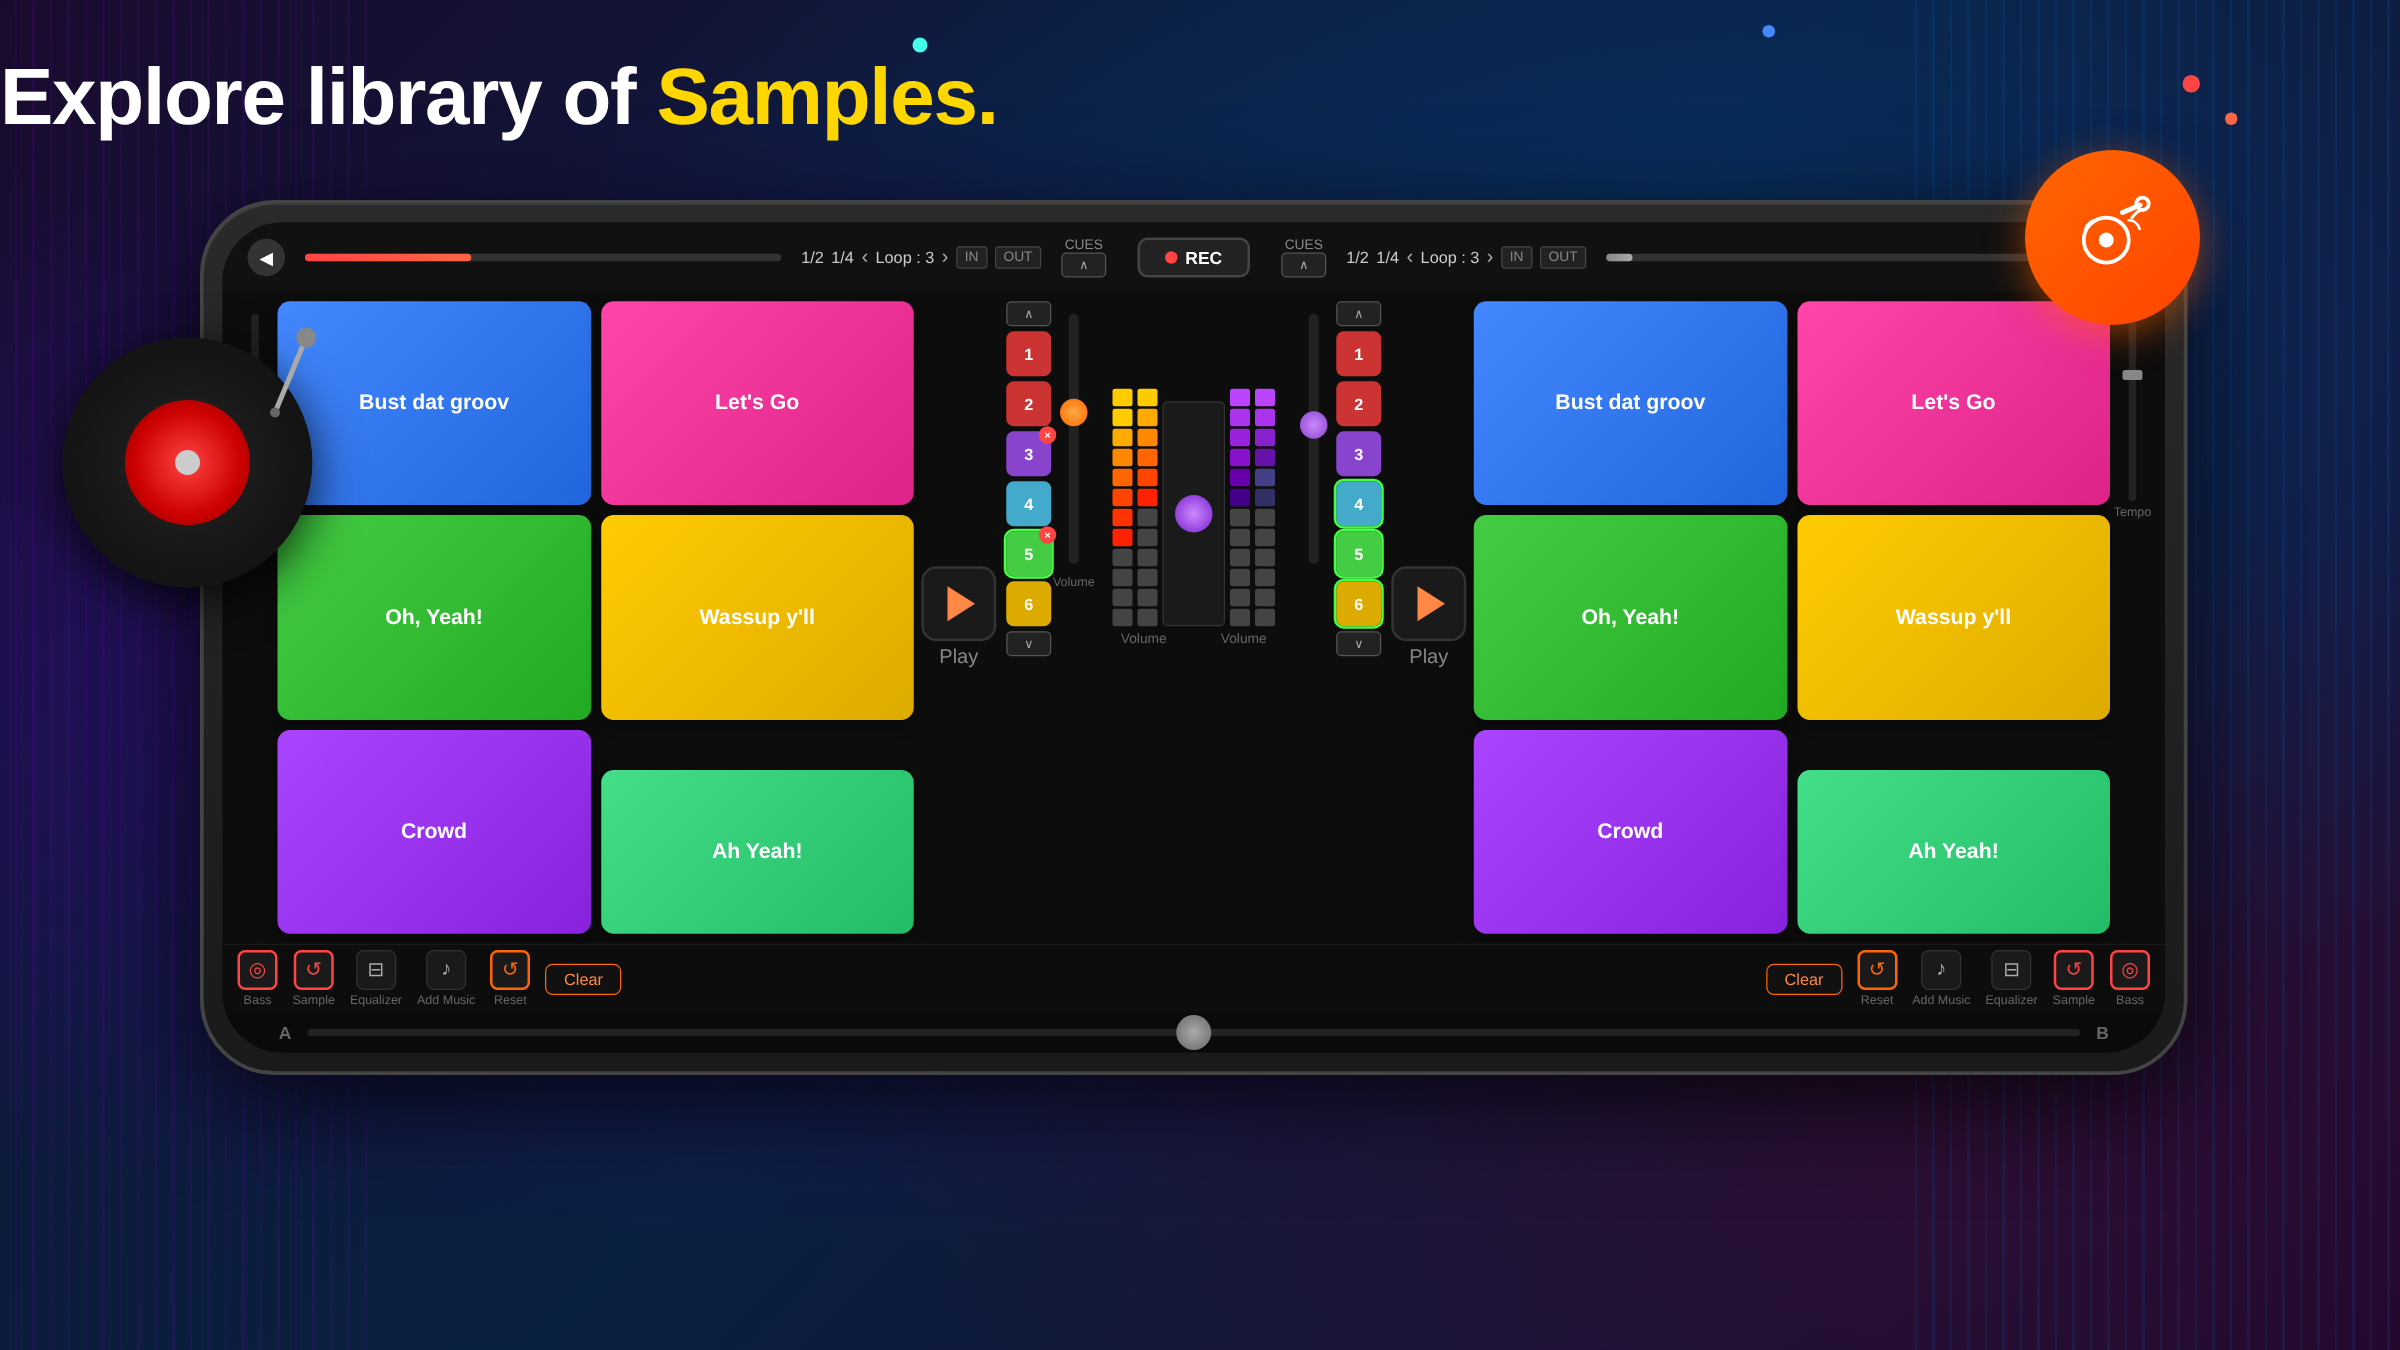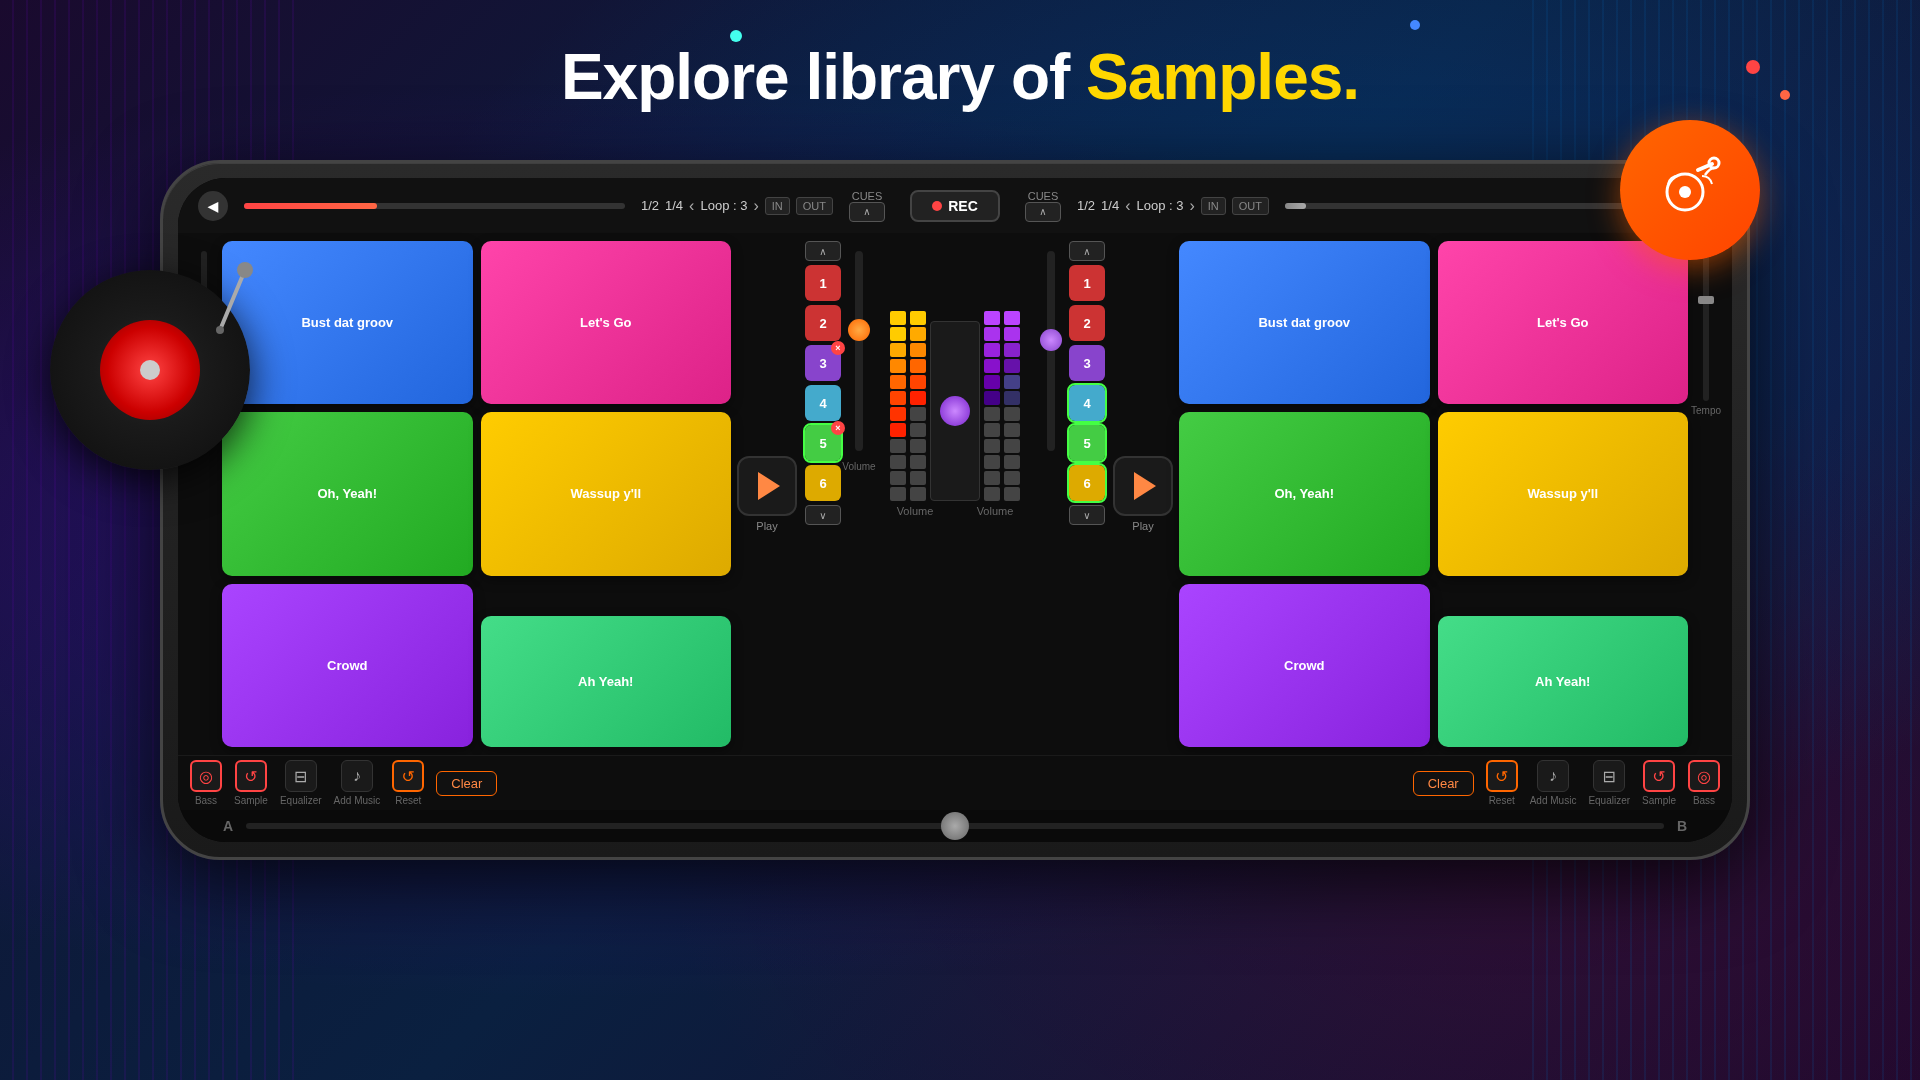--- a/index.html
+++ b/index.html
@@ -53,21 +53,21 @@
         rgba(100,0,180,0.15) 12px,
         rgba(100,0,180,0.15) 14px
       );
     }
 
     
     .title-area {
       position: absolute;
       top: 40px;
       left: 0; right: 0;
-      text-align: center;
+      text-align: left;
       z-index: 10;
     }
     .title-text {
       font-size: 64px;
       font-weight: 900;
       color: white;
       letter-spacing: -1px;
     }
     .title-highlight {
       color: #FFD700;
@@ -275,21 +275,21 @@
       gap: 8px;
       flex: 1;
     }
 
     .pad {
       border-radius: 10px;
       display: flex;
       align-items: center;
       justify-content: center;
       text-align: center;
-      font-size: 13px;
+      font-size: 17px;
       font-weight: bold;
       color: white;
       cursor: pointer;
       padding: 8px;
       min-height: 75px;
       line-height: 1.2;
       box-shadow: 0 4px 12px rgba(0,0,0,0.4);
     }
     .pad-blue { background: linear-gradient(135deg, #4488ff, #2266dd); }
     .pad-pink { background: linear-gradient(135deg, #ff44aa, #dd2288); }
@@ -395,21 +395,21 @@
     }
     .play-triangle {
       width: 0;
       height: 0;
       border-top: 14px solid transparent;
       border-bottom: 14px solid transparent;
       border-left: 22px solid #ff8844;
       margin-left: 4px;
     }
     .play-label {
-      font-size: 11px;
+      font-size: 16px;
       color: #888;
     }
 
     .toolbar-item {
       display: flex;
       flex-direction: column;
       align-items: center;
       gap: 3px;
       cursor: pointer;
     }

